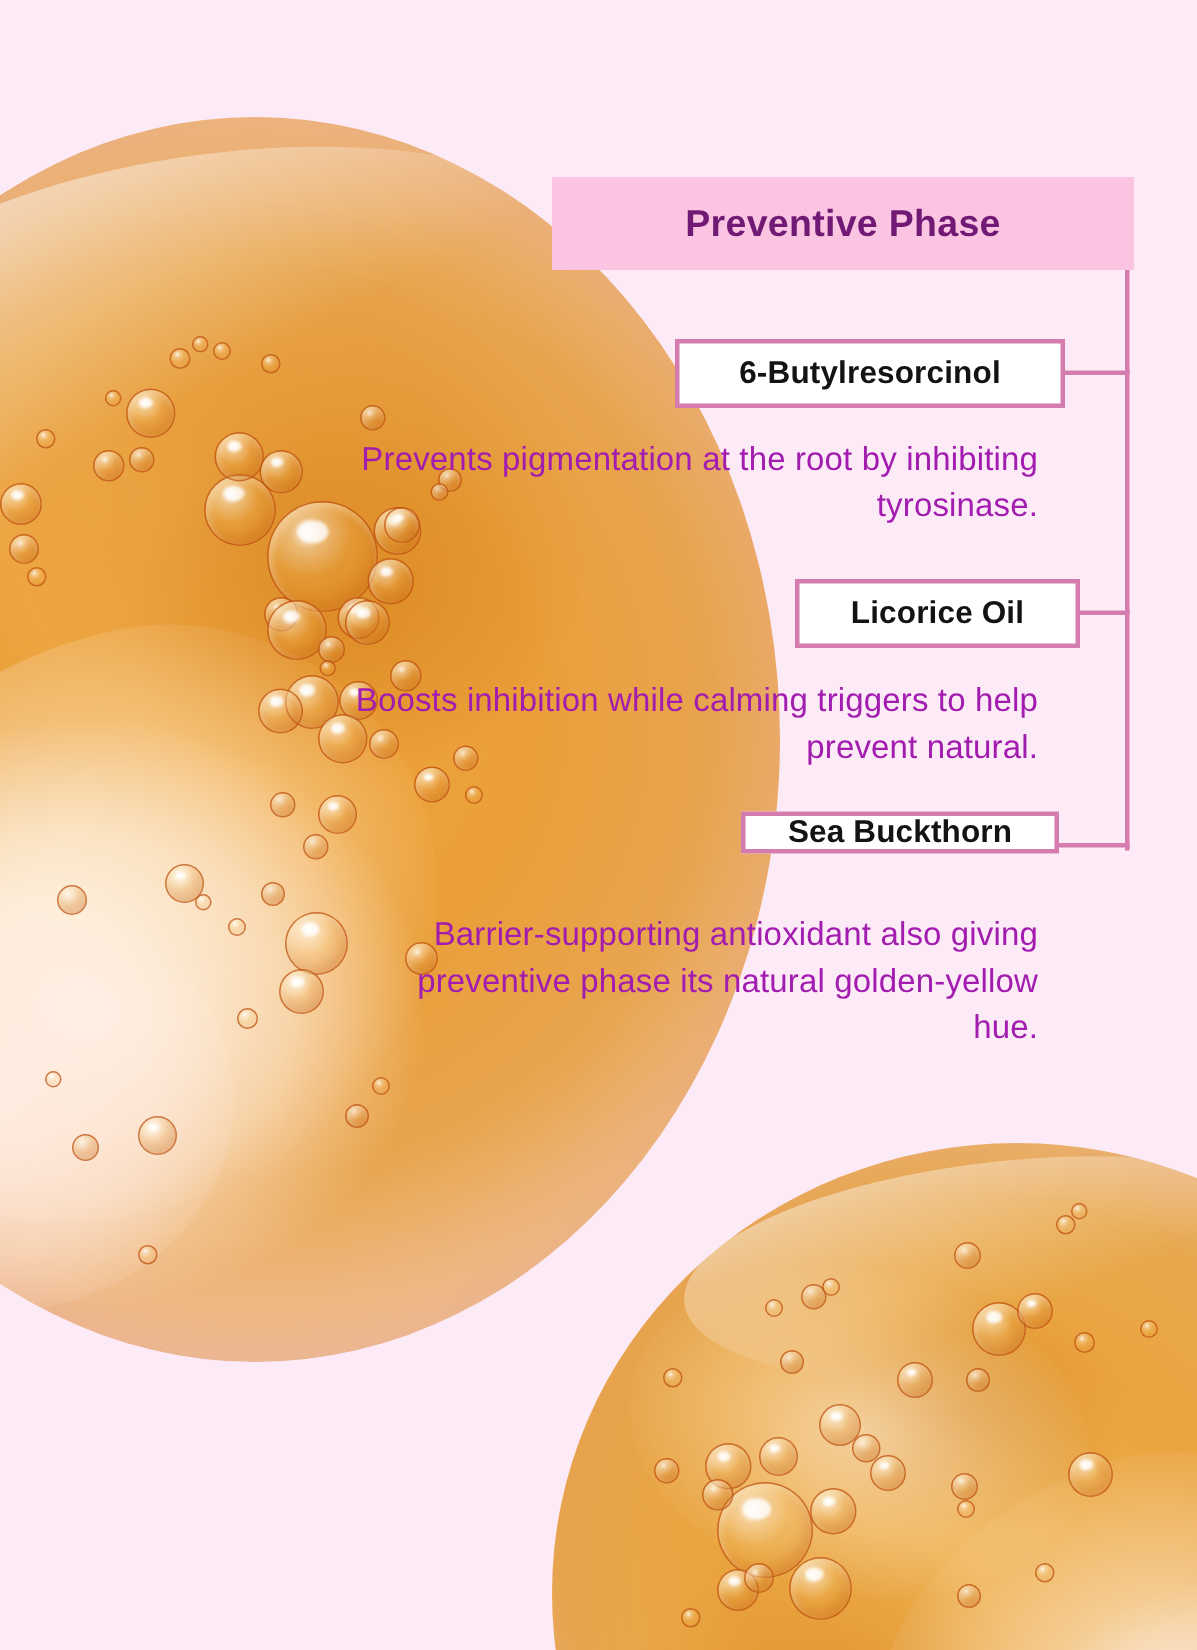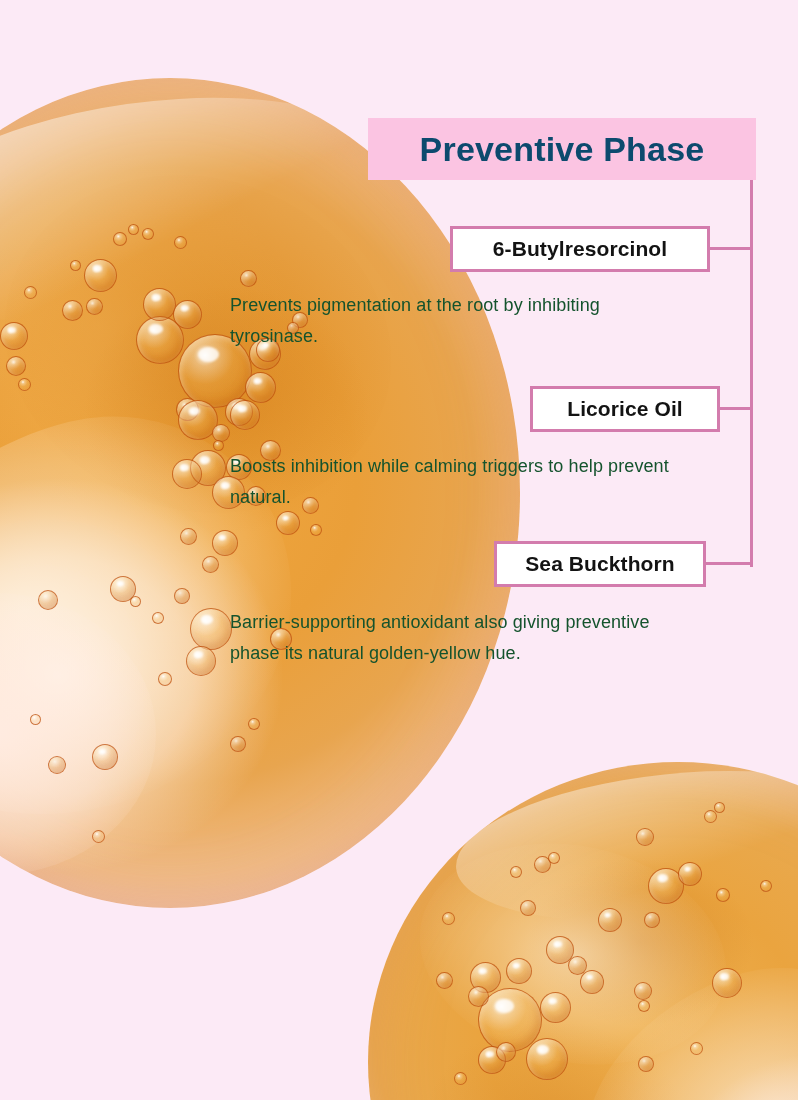--- a/index.html
+++ b/index.html
@@ -101,36 +101,36 @@
   .bub.sm::after{display:none;}
   .bub.xs{border-width:1px;box-shadow:none;}
   .bub.xs::after{display:none;}
 
   
   .header-chip{
     position:absolute;left:368px;top:118px;width:388px;height:62px;
     background:#fbc4e2;display:flex;align-items:center;justify-content:center;
   }
   .header-chip span{
-    font-size:34px;font-weight:bold;color:#0c4a6e;letter-spacing:.2px;
+    font-size:25px;font-weight:bold;color:#701a75;letter-spacing:.2px;
   }
 
   .pill{
     position:absolute;background:#ffffff;border:3px solid #d37cad;
     display:flex;align-items:center;justify-content:center;box-sizing:border-box;
   }
   .pill span{font-size:21px;font-weight:bold;color:#131313;letter-spacing:.1px;white-space:nowrap;}
 
   #pill-0{left:450px;top:226px;width:260px;height:46px;}
   #pill-1{left:530px;top:386px;width:190px;height:46px;}
-  #pill-2{left:494px;top:541px;width:212px;height:46px;}
+  #pill-2{left:494px;top:541px;width:212px;height:28px;}
 
   .desc{
-    position:absolute;color:#14532d;
-    font-size:18px;line-height:31px;font-weight:normal;letter-spacing:.1px;
+    position:absolute;text-align:right;color:#a21caf;
+    font-size:22px;line-height:31px;font-weight:normal;letter-spacing:.1px;
   }
   #desc-0{left:230px;top:290px;width:462px;}
   #desc-1{left:230px;top:451px;width:462px;}
   #desc-2{left:230px;top:607px;width:462px;}
 
   
   .conn{position:absolute;background:#d37cad;}
   #spine{left:750px;top:180px;width:3px;height:387px;}
   #branch-0{left:710px;top:247px;width:43px;height:3px;}
   #branch-1{left:708px;top:407px;width:45px;height:3px;}

